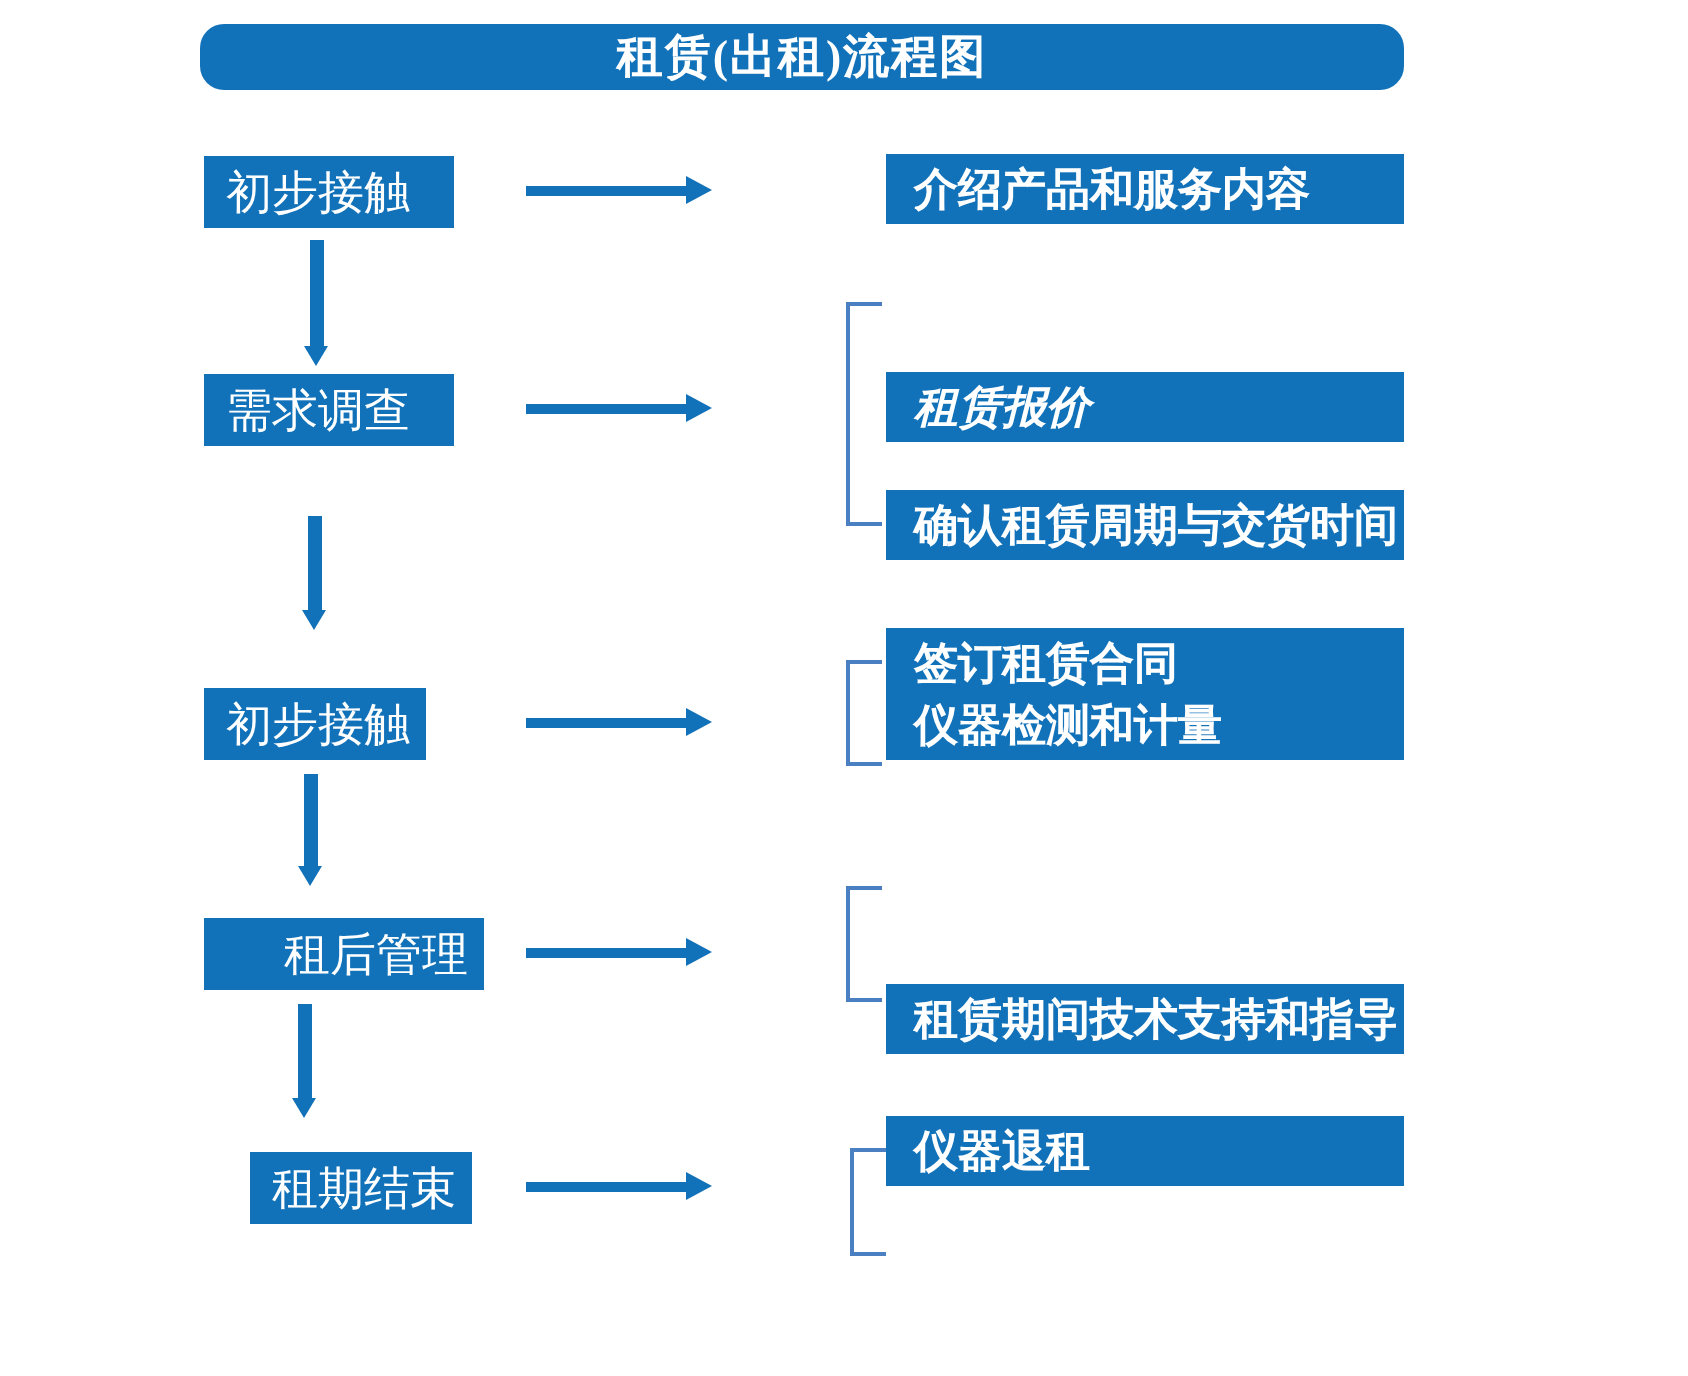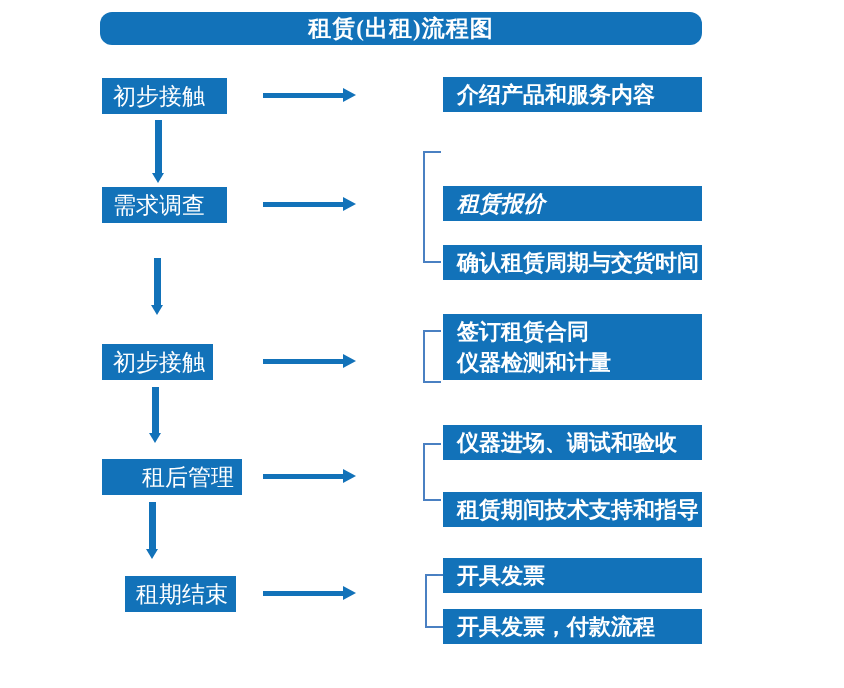--- a/index.html
+++ b/index.html
@@ -103,18 +103,16 @@
   <div class="bracket b1"></div>
   <div class="bracket b2"></div>
   <div class="bracket b3"></div>
   <div class="bracket b4"></div>
 
   <div class="detail d1">介绍产品和服务内容</div>
   <div class="detail d3">租赁报价</div>
   <div class="detail d4">确认租赁周期与交货时间</div>
   <div class="detail d5">签订租赁合同</div>
   <div class="detail d6">仪器检测和计量</div>
-  <div class="detail d7">仪器进场、调试和验收</div>
   <div class="detail d8">租赁期间技术支持和指导</div>
-  <div class="detail d9">开具发票</div>
-  <div class="detail d10">开具发票，付款流程</div>
+  <div class="detail d9">仪器退租</div>
 
 </div>
 
 </body></html>

